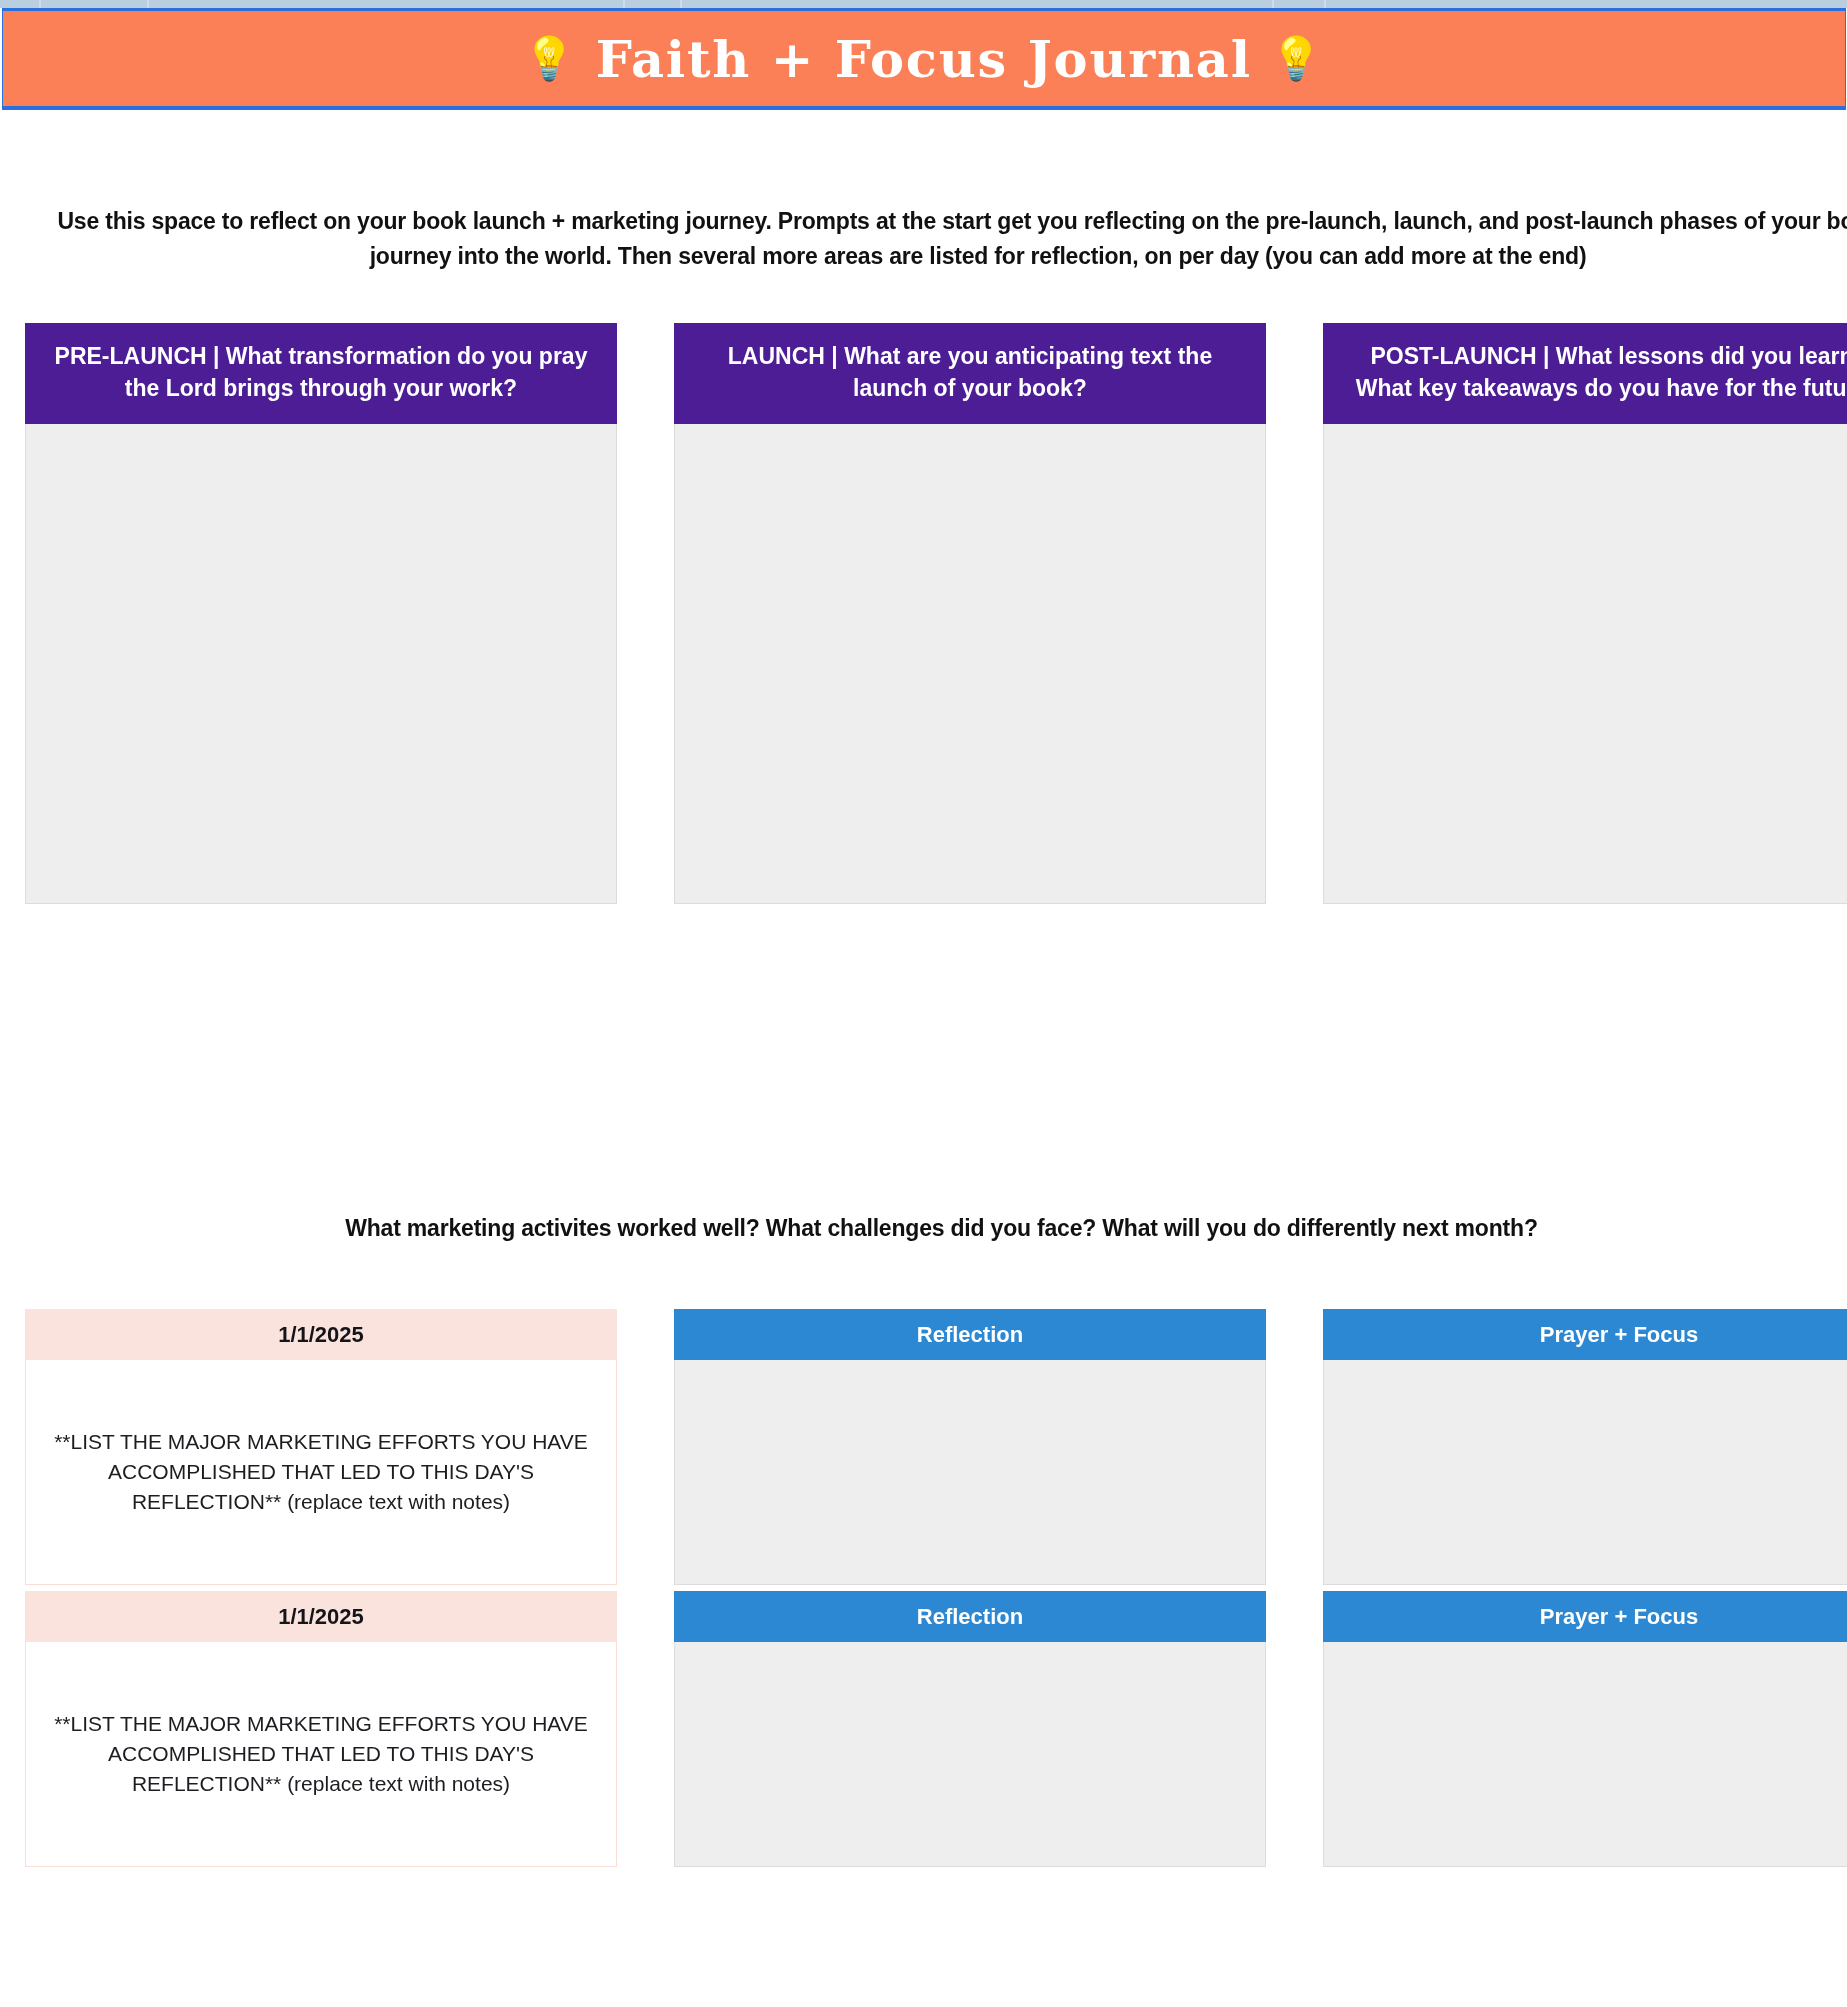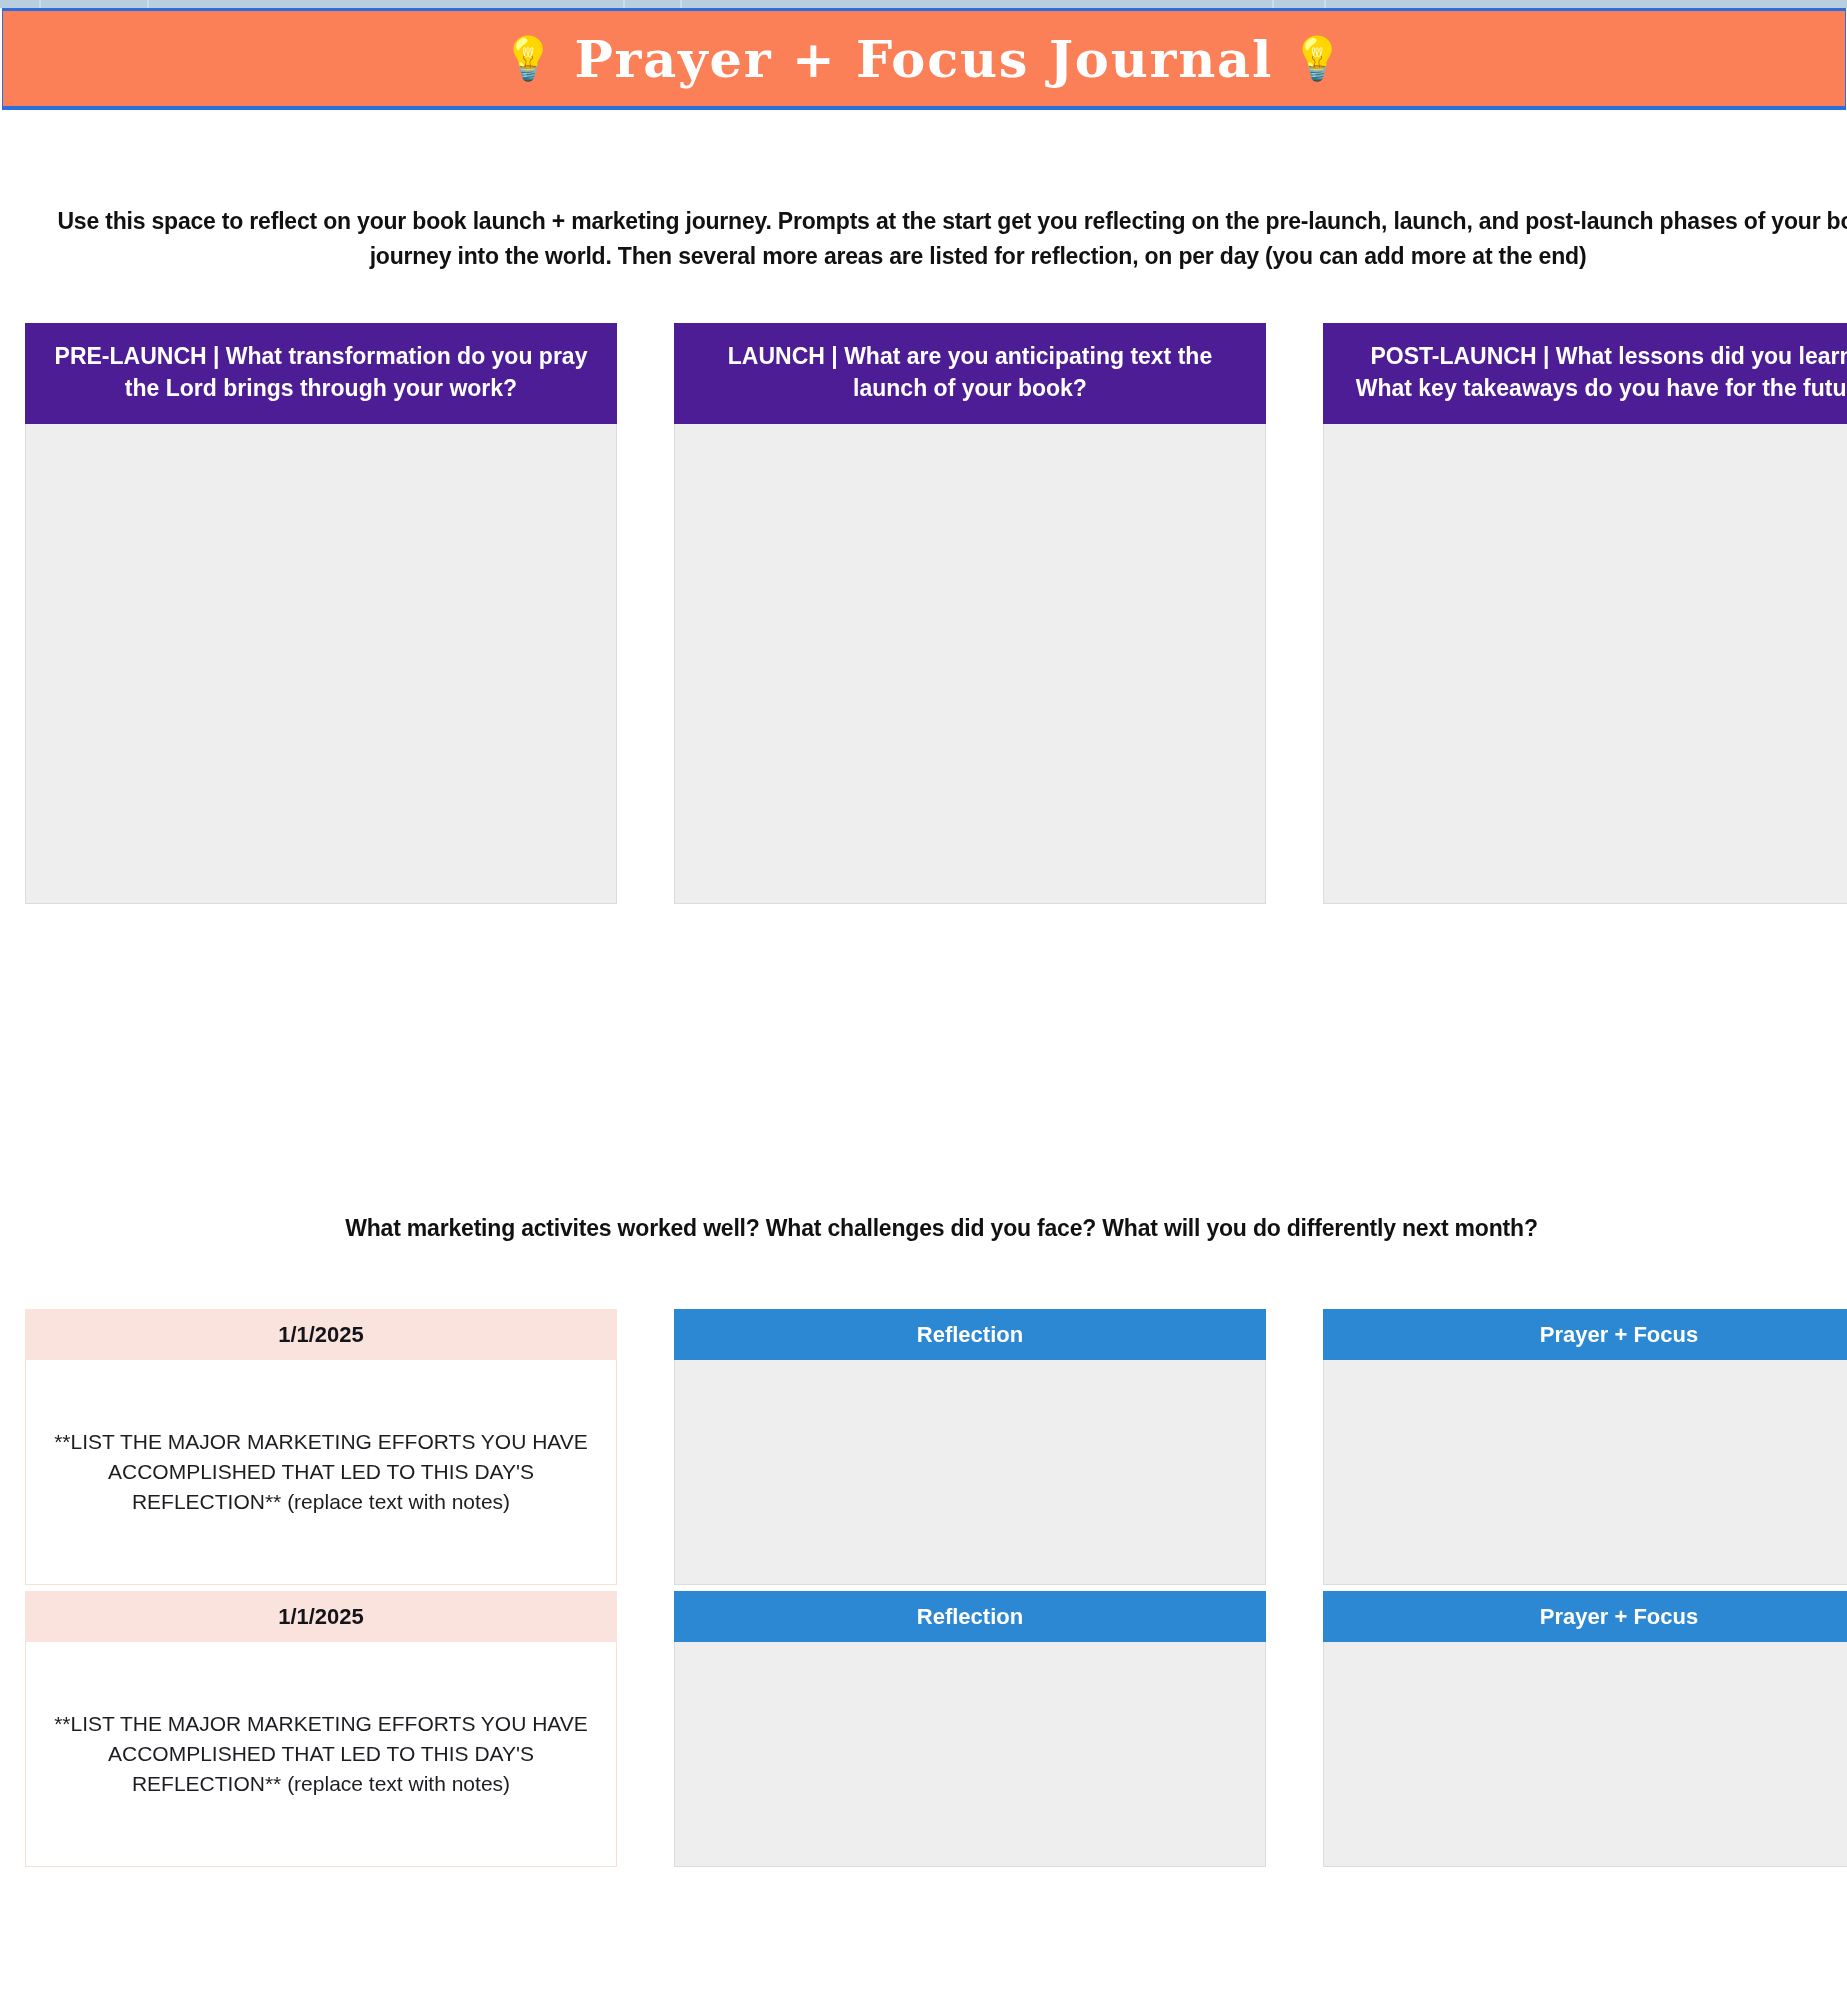--- a/index.html
+++ b/index.html
@@ -192,21 +192,21 @@
   <div class="ruler-tick" style="left:147px"></div>
   <div class="ruler-tick" style="left:623px"></div>
   <div class="ruler-tick" style="left:680px"></div>
   <div class="ruler-tick" style="left:1272px"></div>
   <div class="ruler-tick" style="left:1324px"></div>
 </div>
 
 <div class="banner">
   <div class="banner-title">
     <span class="banner-emoji">💡</span>
-    <span>Prayer + Focus Journal</span>
+    <span>Faith + Focus Journal</span>
     <span class="banner-emoji">💡</span>
   </div>
 </div>
 
 <div class="intro">Use this space to reflect on your book launch + marketing journey. Prompts at the start get you reflecting on the pre-launch, launch, and post-launch phases of your book's journey into the world. Then several more areas are listed for reflection, on per day (you can add more at the end)</div>
 
 <div class="phase-row">
 
   <div class="phase-card">
     <div class="phase-head">PRE-LAUNCH | What transformation do you pray the Lord brings through your work?</div>

